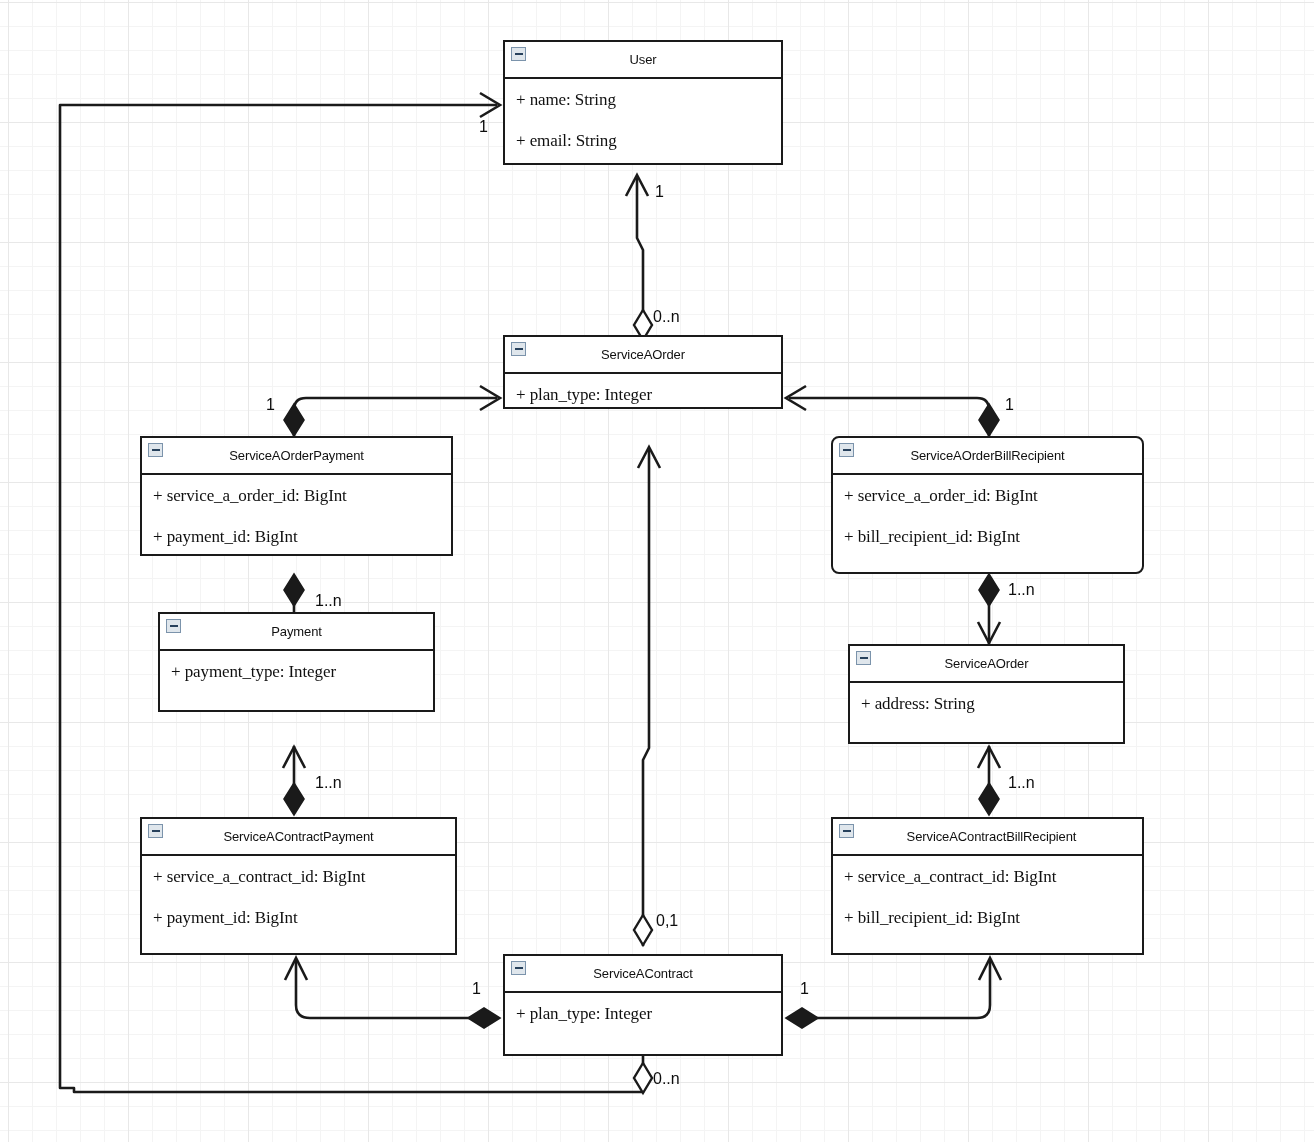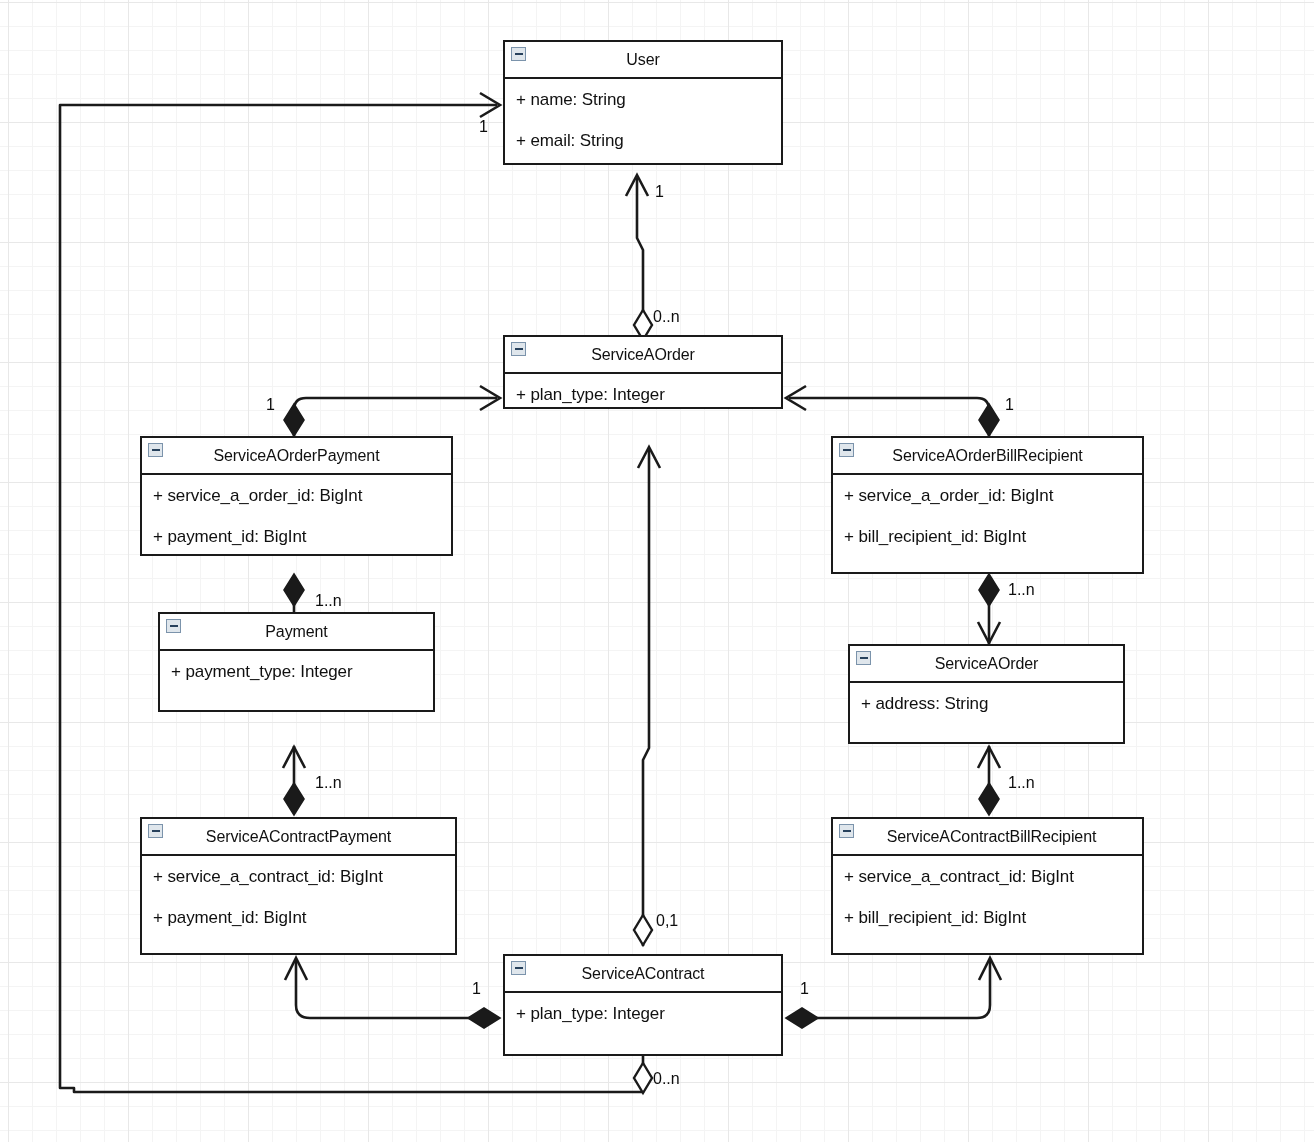--- a/index.html
+++ b/index.html
@@ -42,21 +42,21 @@
   .uml-header {
     position: relative;
     box-sizing: border-box;
     height: 37px;
     border-bottom: 2.5px solid #1a1a1a;
     display: flex;
     align-items: center;
     justify-content: center;
   }
   .uml-title {
-    font-size: 16px;
+    font-size: 13px;
     color: #101010;
     white-space: nowrap;
     letter-spacing: -0.1px;
   }
   .collapse-icon {
     position: absolute;
     left: 6px;
     top: 5px;
     width: 15px;
     height: 14px;
@@ -79,20 +79,21 @@
   .uml-attr {
     box-sizing: border-box;
     height: 41px;
     display: flex;
     align-items: center;
     padding-left: 11px;
     font-size: 17px;
     color: #101010;
     white-space: nowrap;
     letter-spacing: -0.1px;
+    font-family: Liberation Serif, serif;
   }
   .edge-label {
     position: absolute;
     font-size: 16px;
     color: #0d0d0d;
     white-space: nowrap;
     z-index: 6;
   }
 </style>
 </head>
@@ -201,21 +202,21 @@
           <span></span>
         </div>
       <div class="uml-title">ServiceAOrderPayment</div>
     </div>
     <div class="uml-attrs">
       <div class="uml-attr">+ service_a_order_id: BigInt</div>
       <div class="uml-attr">+ payment_id: BigInt</div>
     </div>
   </div>
 
-  <div class="uml-class" style="left:831px; top:436px; width:313px; height:138px;">
+  <div class="uml-class" style="left:831px; top:436px; width:313px; height:138px;border-radius:8px;">
     <div class="uml-header">
       <div class="collapse-icon">
           <span></span>
         </div>
       <div class="uml-title">ServiceAOrderBillRecipient</div>
     </div>
     <div class="uml-attrs">
       <div class="uml-attr">+ service_a_order_id: BigInt</div>
       <div class="uml-attr">+ bill_recipient_id: BigInt</div>
     </div>

